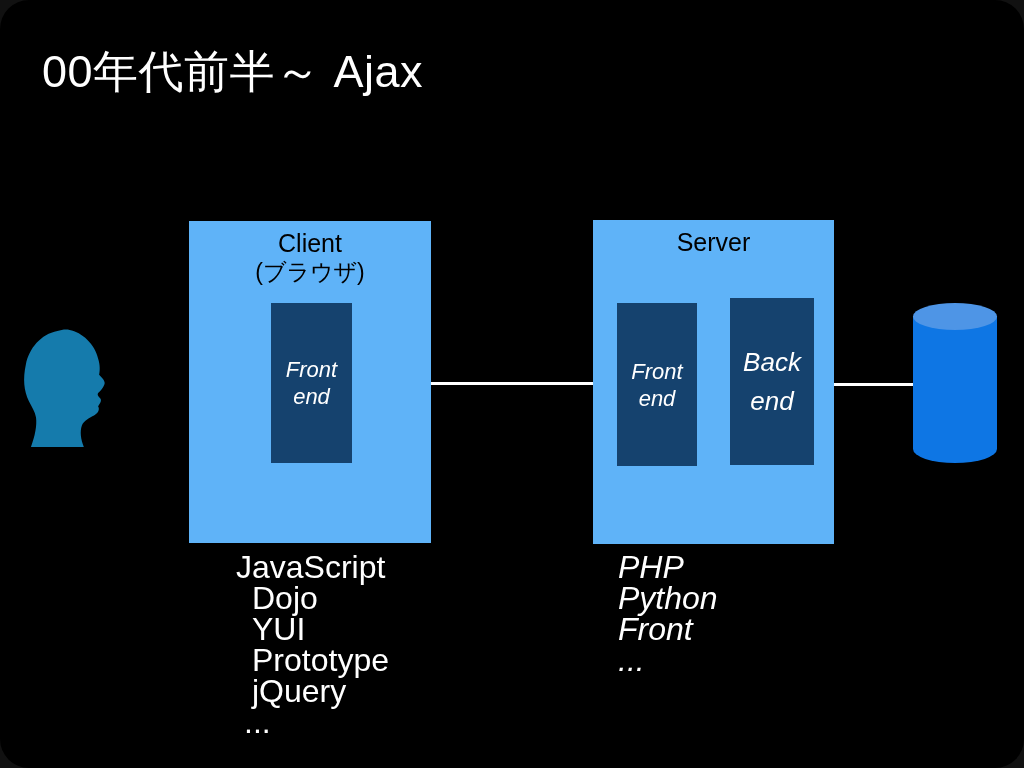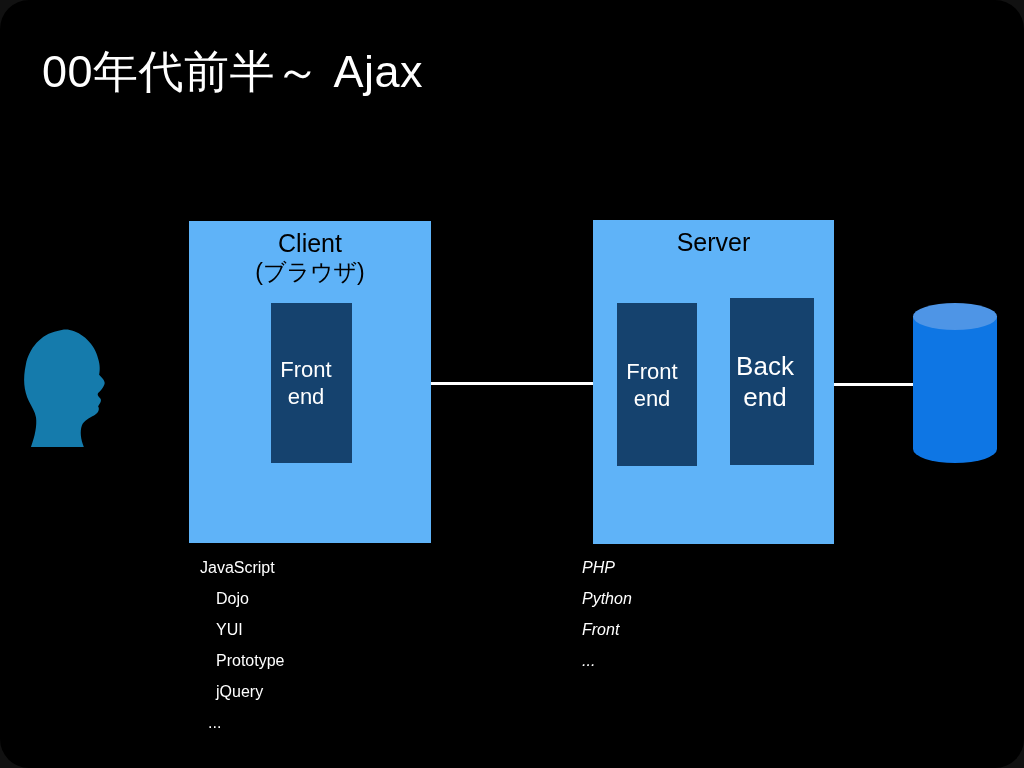--- a/index.html
+++ b/index.html
@@ -62,26 +62,27 @@
   }
   .box-header .line1 { font-size: 25px; }
   .box-header .line2 { font-size: 23px; }
   
   .inner-box {
     position: absolute;
     background: var(--box-navy, #15426E);
     color: #fff;
     display: flex;
     align-items: center;
-    justify-content: flex-start;
+    justify-content: center;
     text-align: center;
+    font-style: italic;
   }
   .client-frontend { left: 82px; top: 82px; width: 81px; height: 160px; font-size: 22px; line-height: 27px; }
   .server-frontend { left: 24px; top: 83px; width: 80px; height: 163px; font-size: 22px; line-height: 27px; }
-  .server-backend  { left: 137px; top: 78px; width: 84px; height: 167px; font-size: 26px; line-height: 31px; }
+  .server-backend  { left: 137px; top: 78px; width: 84px; height: 167px; font-size: 26px; line-height: 39px; }
   .inner-box .lbl { width: 70px; }
   
   .connector {
     position: absolute;
     height: 3px;
     background: var(--connector, #fff);
   }
   .conn-client-server { left: 431px; top: 382px; width: 162px; }
   .conn-server-db     { left: 834px; top: 383px; width: 81px; }
   
@@ -104,22 +105,23 @@
     position: absolute;
     left: 0; top: 0;
     width: 84px; height: 27px;
     border-radius: 50%;
     background: var(--db-top, #4E95E6);
   }
   
   .tech-list {
     position: absolute;
     color: var(--list-text, #fff);
-    font-size: 16px;
+    font-size: 32px;
     line-height: 31px;
+    margin-left: 36px;
   }
   .client-tech { left: 200px; top: 552px; }
   .server-tech { left: 582px; top: 552px; font-style: italic; }
   .tech-list .indent    { padding-left: 16px; }
   .tech-list .indent-sm { padding-left: 8px; }
 </style>
 </head>
 <body>
 
 <div class="stage">

